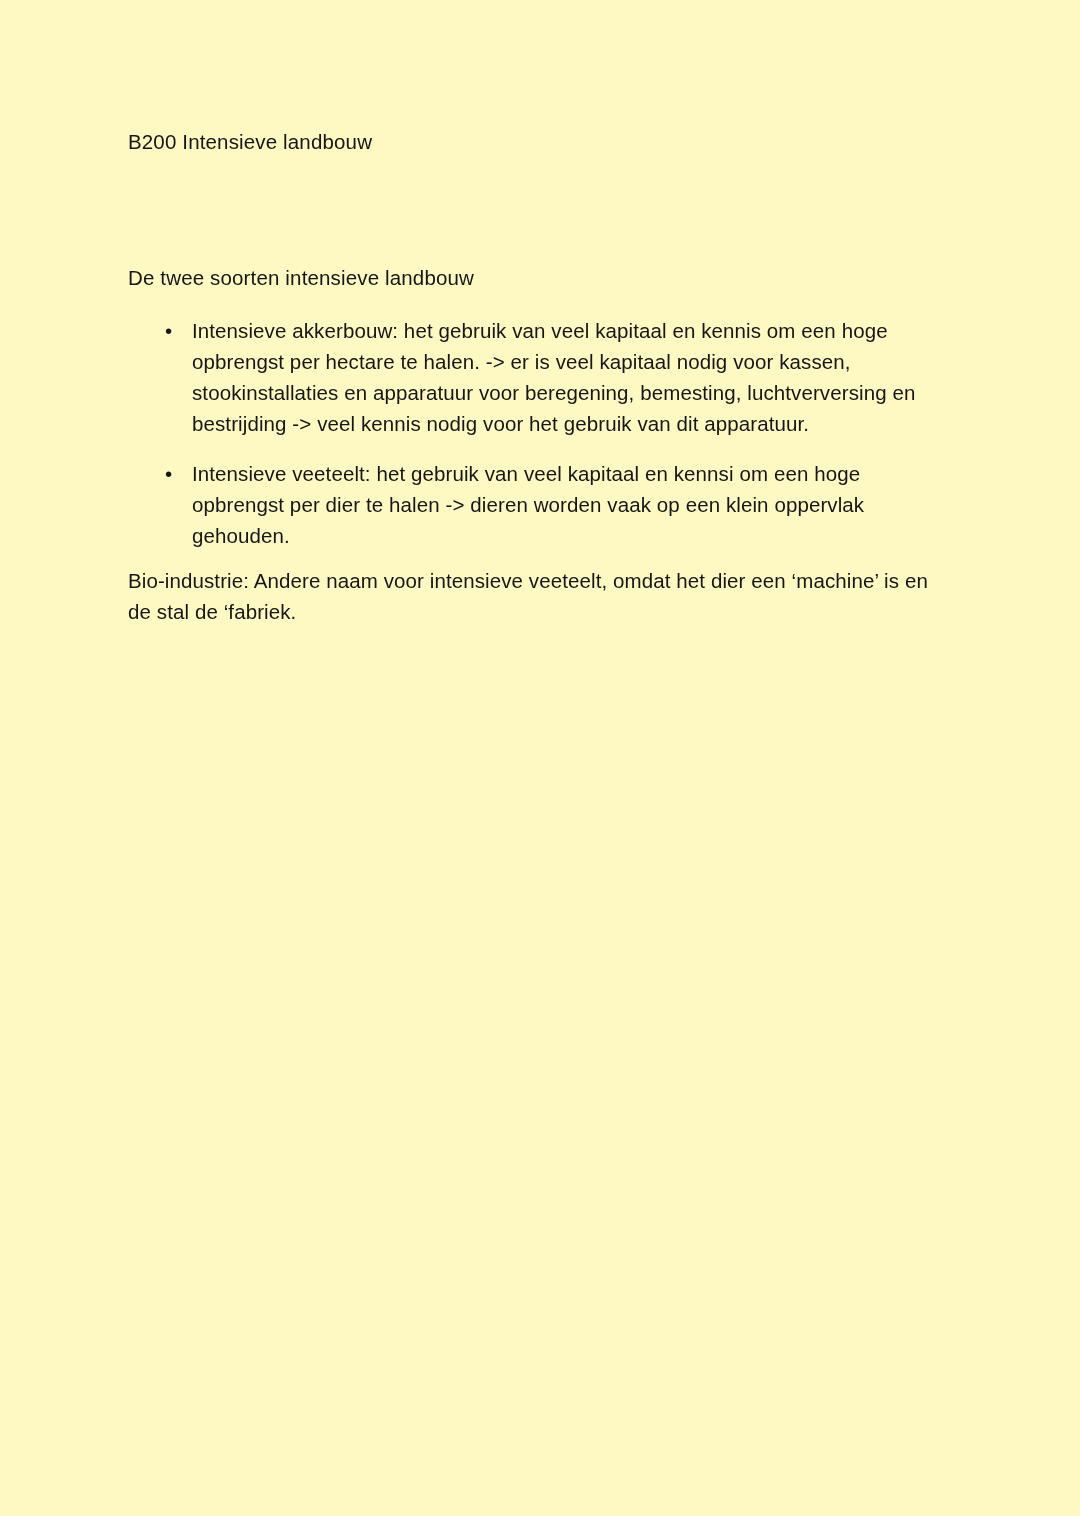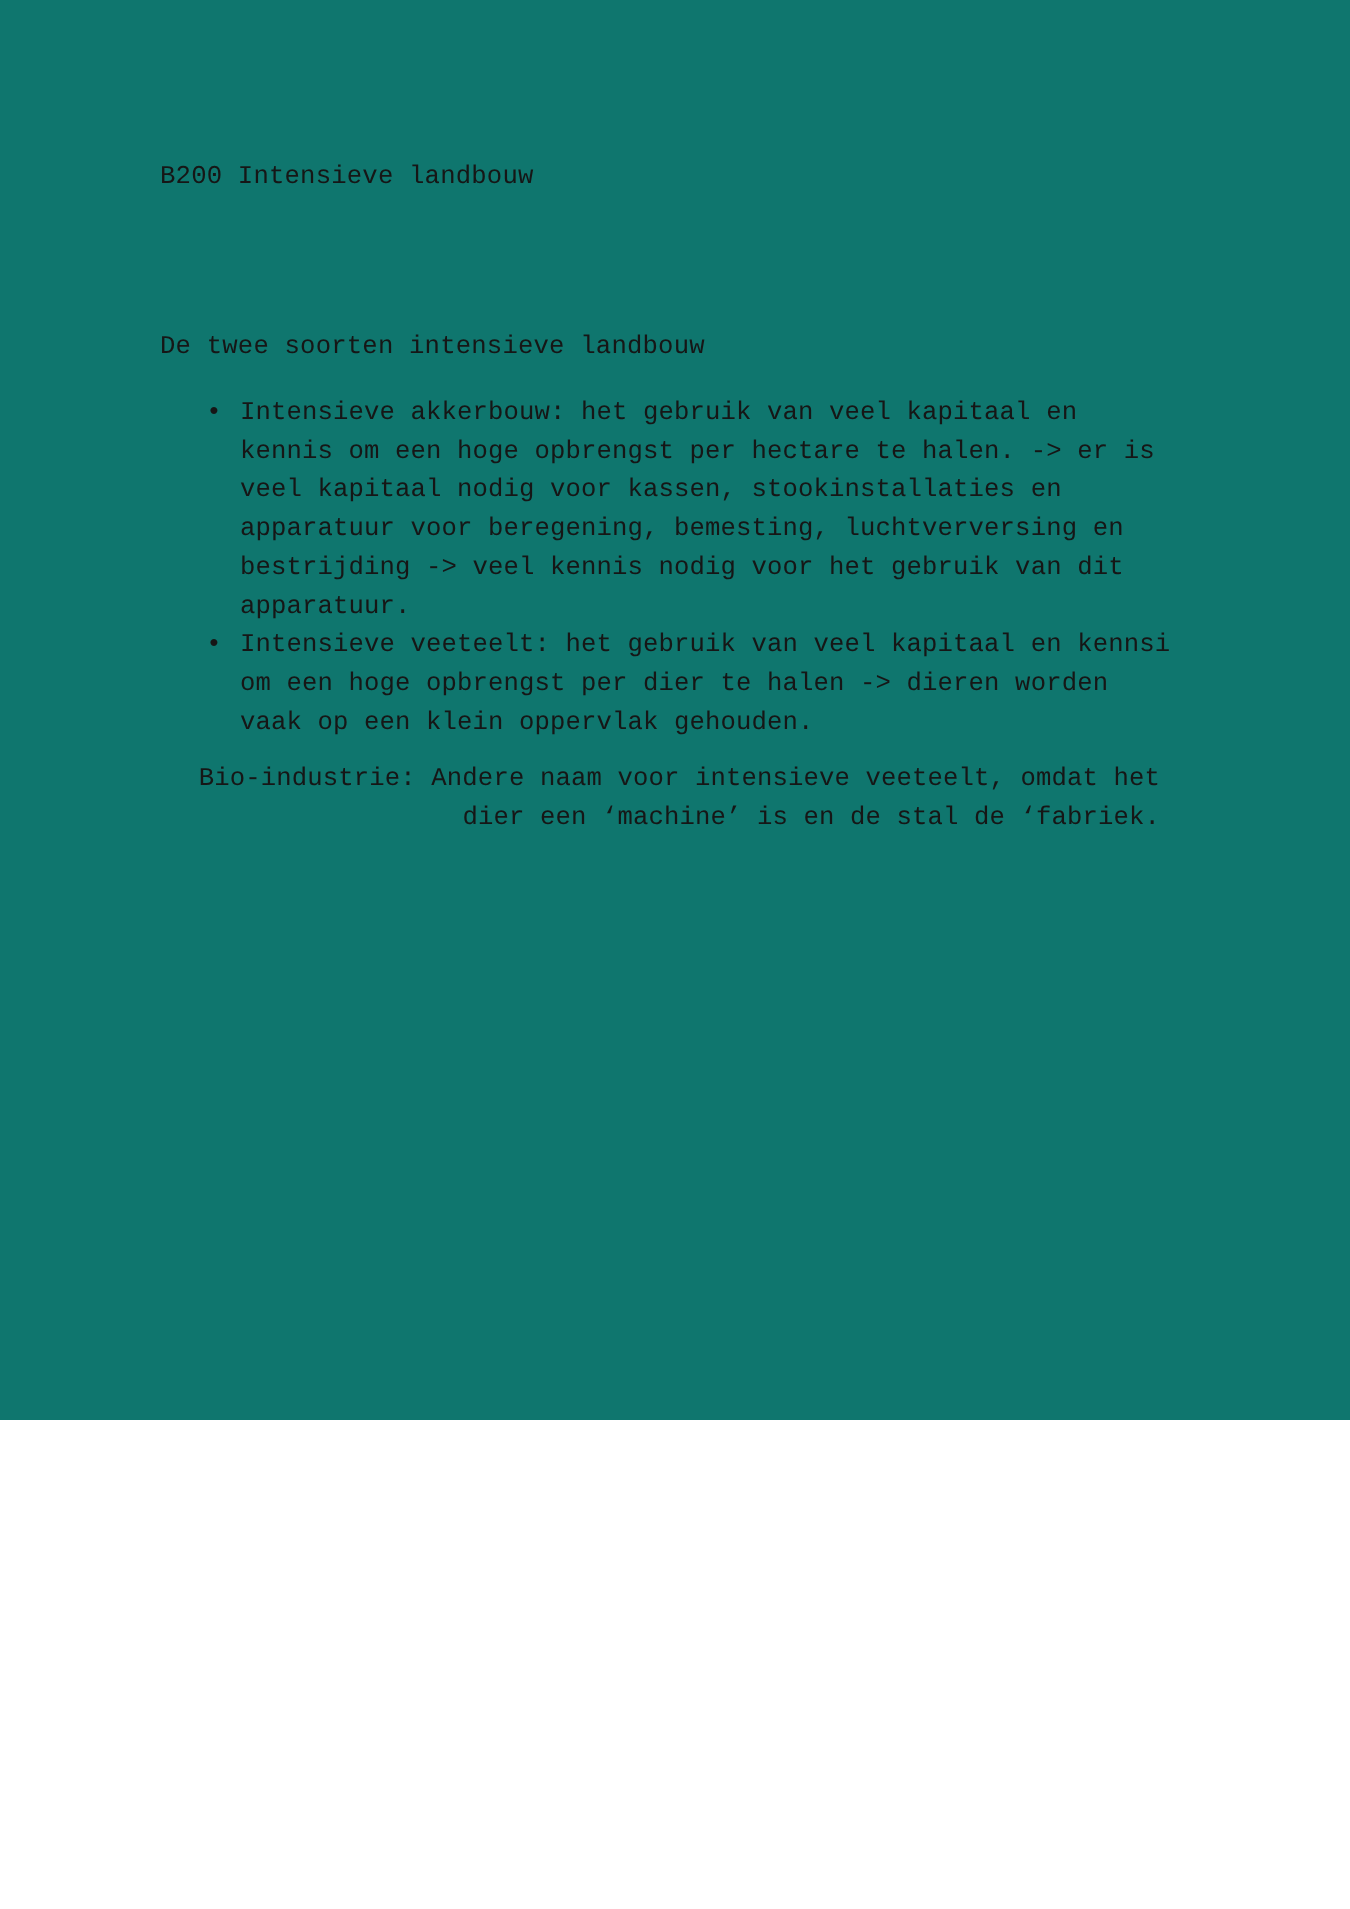--- a/index.html
+++ b/index.html
@@ -5,24 +5,24 @@
 <style>
   html, body {
     margin: 0;
     padding: 0;
     background: #ffffff;
   }
 
   .page {
     position: relative;
     width: 1080px;
-    height: 1136px;
-    background: #0f766e;
+    height: 1516px;
+    background: #fef9c3;
     overflow: hidden;
-    font-family: Liberation Mono, monospace;
+    font-family: Liberation Sans, sans-serif;
     color: #161616;
     -webkit-font-smoothing: antialiased;
   }
 
   .doc-body {
     position: absolute;
     left: 128px;
     top: 126px;
     width: 820px;
   }
@@ -74,31 +74,31 @@
     top: 0;
     width: 14px;
     font-size: 20.5px;
     line-height: 31px;
     color: #161616;
     text-align: left;
   }
 
   .bullet-text {
     display: block;
+    margin-top: 19px;
   }
 
   
   .closing-paragraph {
     margin-top: 14px;
     font-size: 20.5px;
     line-height: 31px;
     letter-spacing: 0.1px;
     color: #161616;
     max-width: 800px;
-    text-align: right;
   }
 </style>
 </head>
 <body>
 
 <div class="page">
 
   <div class="doc-body">
 
     <div class="doc-title">B200 Intensieve landbouw</div>

